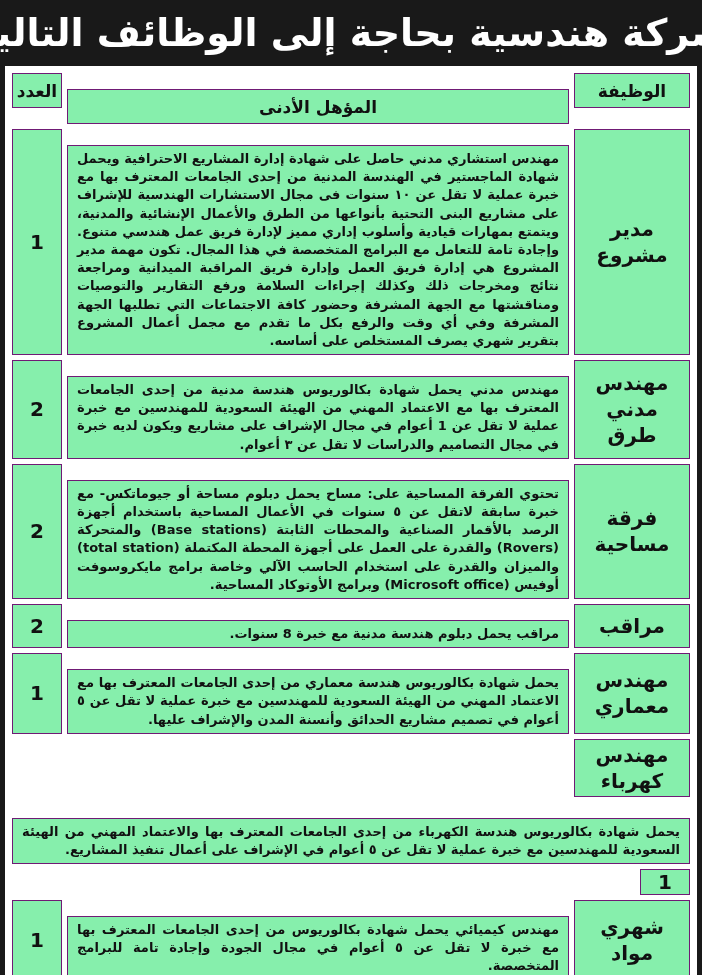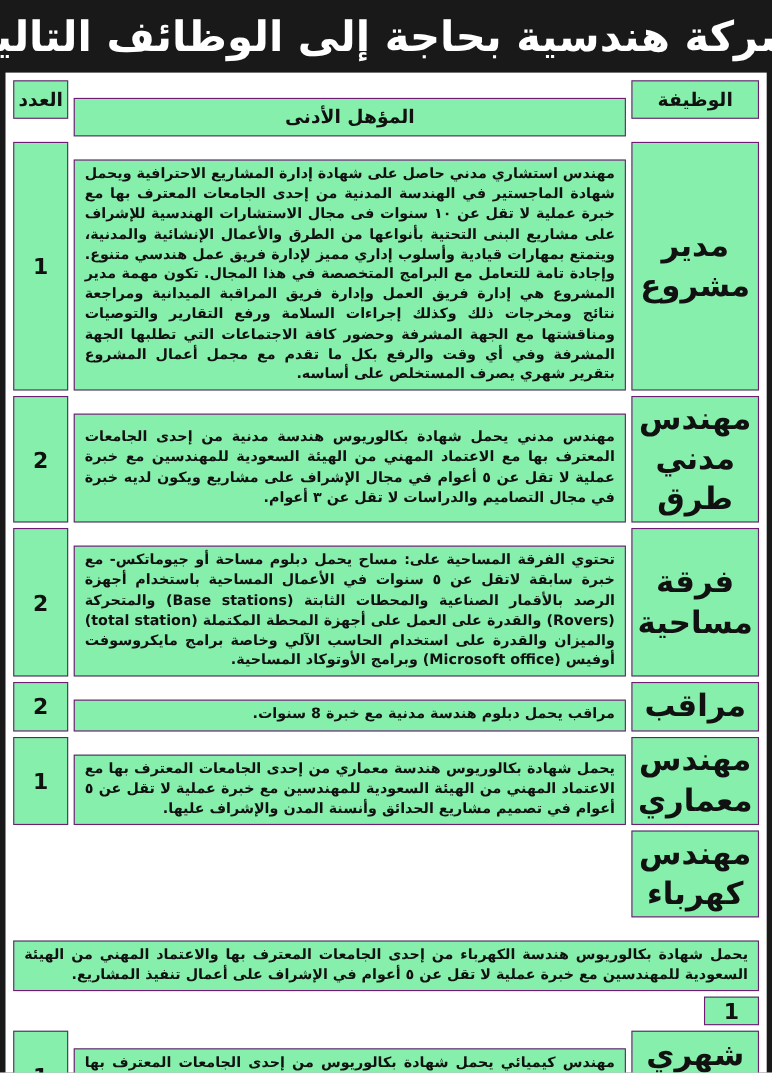--- a/index.html
+++ b/index.html
@@ -64,21 +64,21 @@
   .col-qual     { flex: 1 1 auto; margin-top: 16px; }
   .col-count    { width: 50px; flex: 0 0 auto; }
 
   .header-row .cell {
     height: 35px;
     font-weight: bold;
     font-size: 17px;
   }
   .position-text {
     font-weight: bold;
-    font-size: 28px;
+    font-size: 20px;
     text-align: center;
     line-height: 1.3;
     padding: 2px 4px;
   }
   .qual-cell { padding: 4px 9px; }
   .qual-text {
     font-weight: bold;
     font-size: 13px;
     line-height: 1.4;
     text-align: justify;
@@ -126,21 +126,21 @@
       <div class="cell col-count">
         <div class="count-text">1</div>
       </div>
     </div>
 
     <div class="t-row row-2">
       <div class="cell col-position">
         <div class="position-text">مهندس مدني طرق</div>
       </div>
       <div class="cell col-qual qual-cell">
-        <div class="qual-text">مهندس مدني يحمل شهادة بكالوريوس هندسة مدنية من إحدى الجامعات المعترف بها مع الاعتماد المهني من الهيئة السعودية للمهندسين مع خبرة عملية لا تقل عن ٥ أعوام في مجال الإشراف على مشاريع ويكون لديه خبرة في مجال التصاميم والدراسات لا تقل عن ٣ أعوام.</div>
+        <div class="qual-text">مهندس مدني يحمل شهادة بكالوريوس هندسة مدنية من إحدى الجامعات المعترف بها مع الاعتماد المهني من الهيئة السعودية للمهندسين مع خبرة عملية لا تقل عن 1 أعوام في مجال الإشراف على مشاريع ويكون لديه خبرة في مجال التصاميم والدراسات لا تقل عن ٣ أعوام.</div>
       </div>
       <div class="cell col-count">
         <div class="count-text">2</div>
       </div>
     </div>
 
     <div class="t-row row-3">
       <div class="cell col-position">
         <div class="position-text">فرقة مساحية</div>
       </div>

